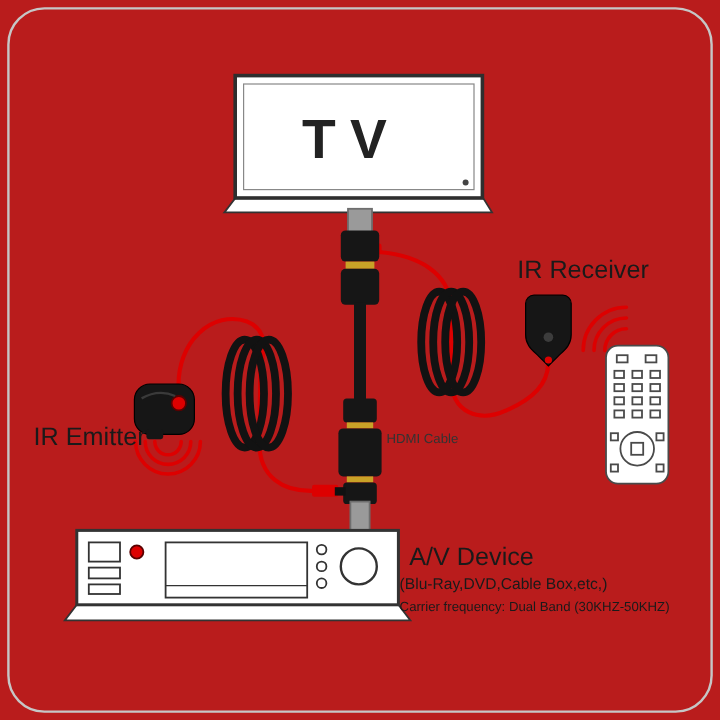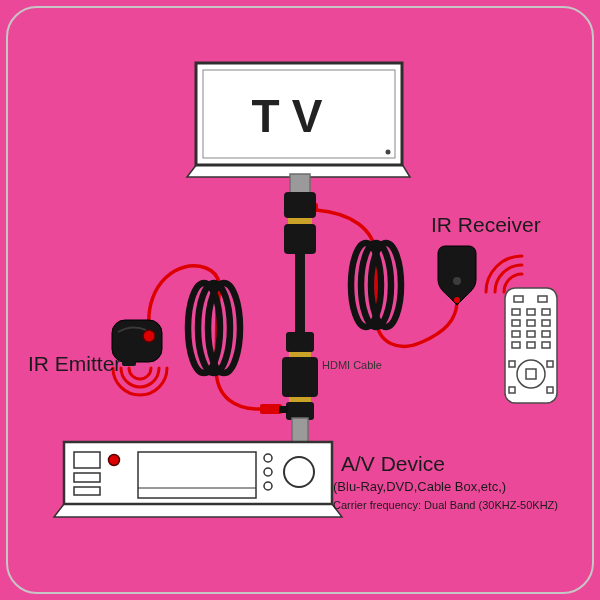--- a/index.html
+++ b/index.html
@@ -1,20 +1,20 @@
 <!DOCTYPE html>
 <html><head>
 <meta charset="utf-8">
 <style>
   html, body { margin: 0; padding: 0; background: #ffffff; }
   .canvas {
     position: relative;
     width: 600px;
     height: 600px;
-    background: #ec4899;
+    background: #b91c1c;
     font-family: "Liberation Sans", sans-serif;
     overflow: hidden;
   }
   svg { display: block; }
   text { fill: #1a1a1a; }
   .lbl-big { font-size: 21px; }
   .lbl-small { font-size: 11px; fill: #333; }
   .lbl-sub { font-size: 13px; }
   .lbl-carrier { font-size: 11px; }
   .tv-text { font-size: 46px; font-weight: bold; letter-spacing: 12px; fill: #222; }

